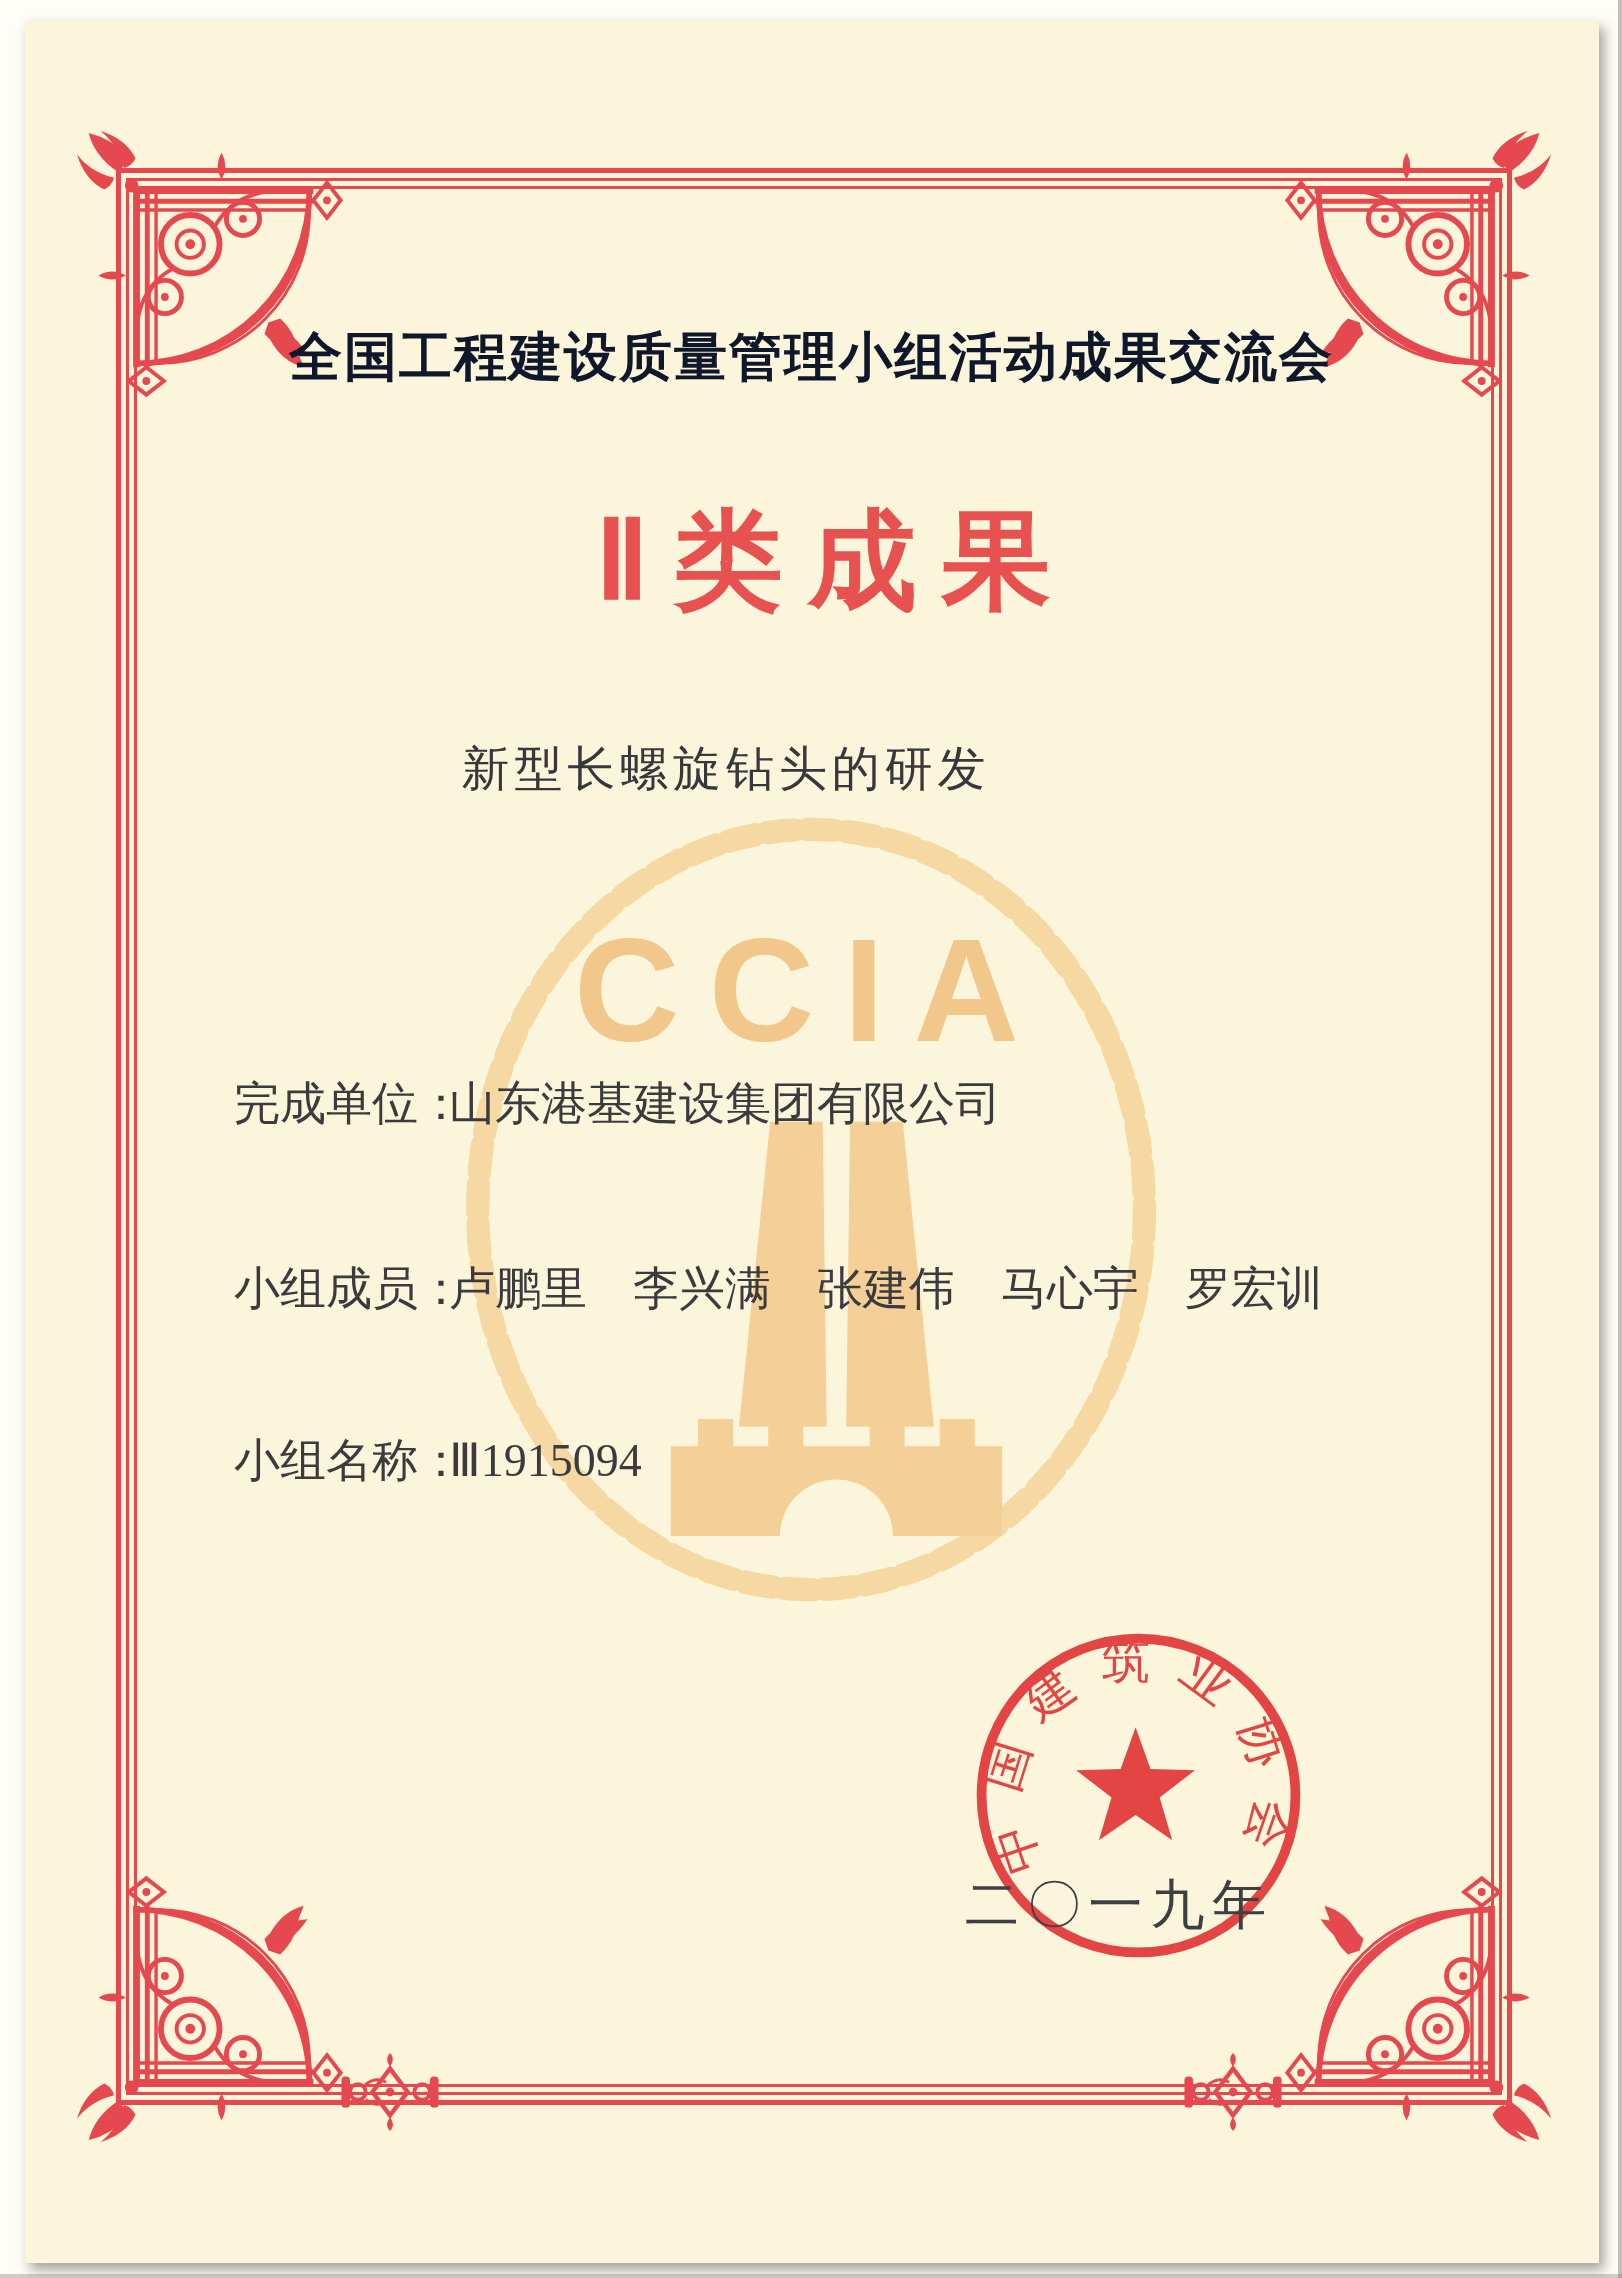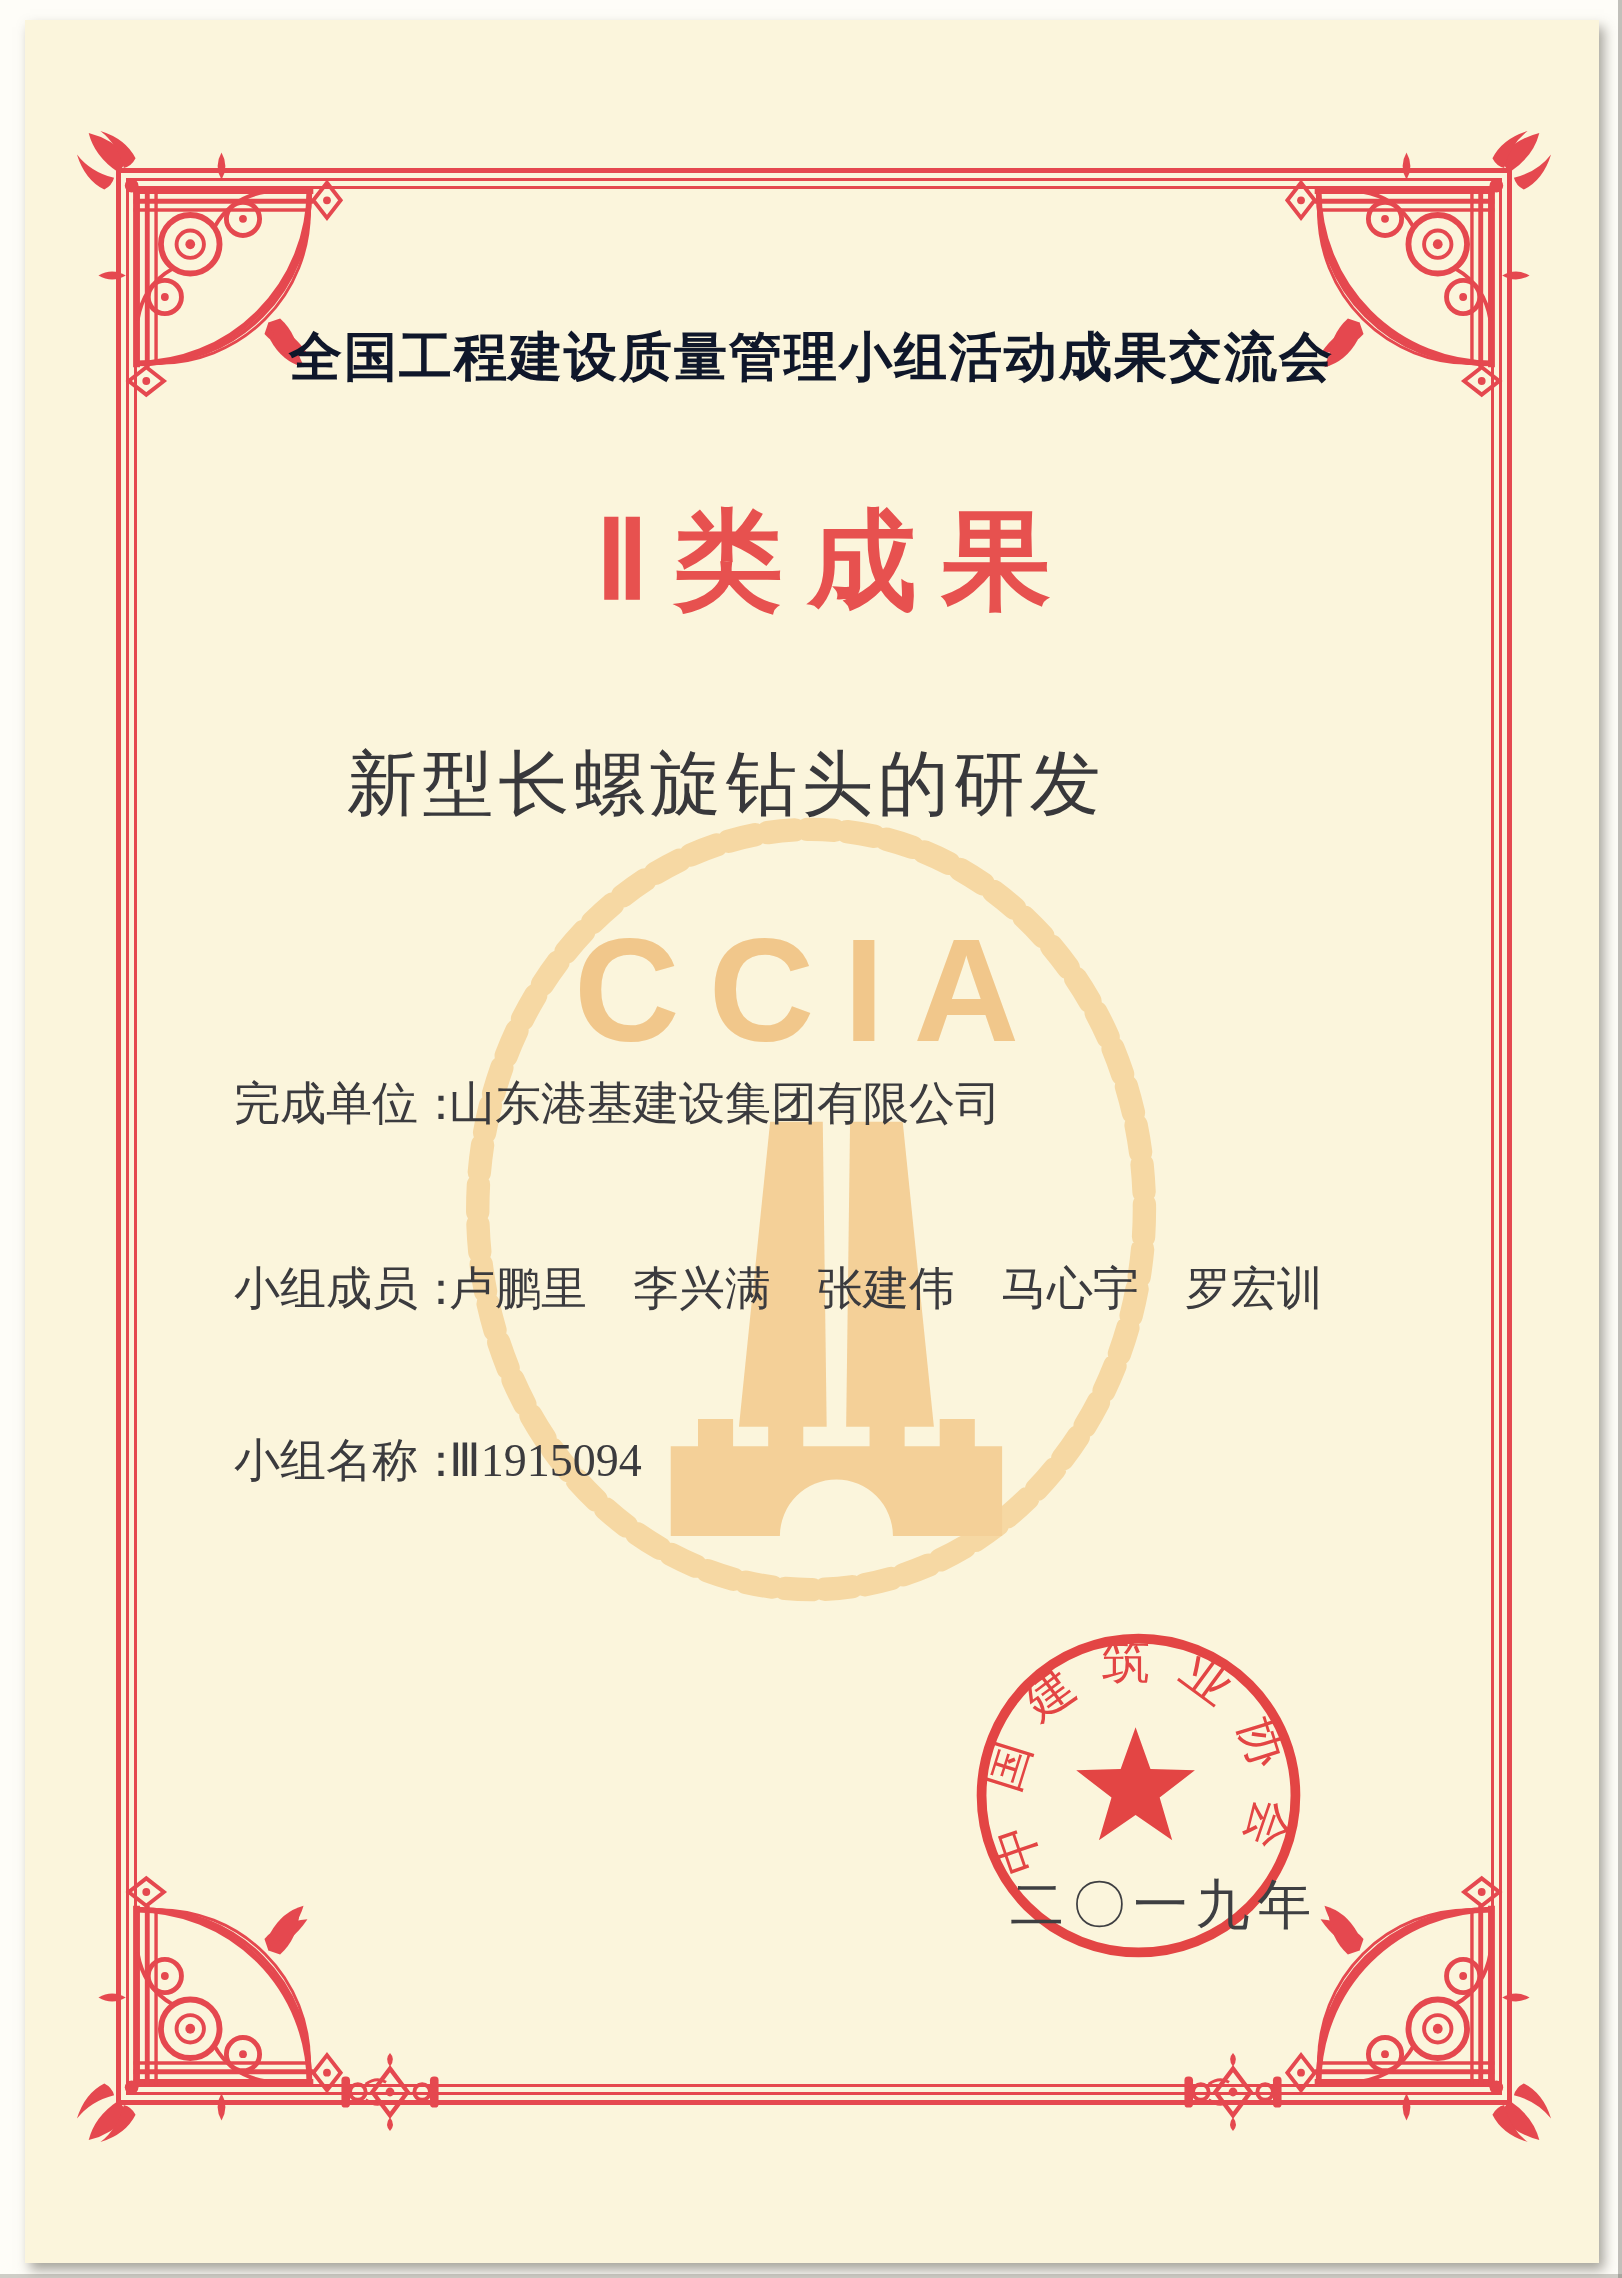--- a/index.html
+++ b/index.html
@@ -22,27 +22,27 @@
   .f-right{left:1184px;top:2053px;}
   #watermark{position:absolute;left:429px;top:795px;width:770px;height:829px;z-index:1;}
   .texts{position:absolute;inset:0;z-index:3;}
   #conf-title{position:absolute;left:0;top:322px;width:1623px;text-align:center;
     font-family:"Liberation Sans",sans-serif;font-weight:bold;font-size:53px;
     letter-spacing:2px;color:#0f172a;}
   #class-title{position:absolute;left:0;top:488px;width:1623px;text-align:center;
     font-family:"Liberation Serif",serif;font-weight:bold;font-size:109px;
     letter-spacing:25px;color:#e7514f;margin-left:24px;}
   #project-title{position:absolute;left:0;top:737px;width:1452px;text-align:center;
-    font-family:"Liberation Serif",serif;font-size:71px;letter-spacing:4.9px;color:#38383b;}
+    font-family:"Liberation Serif",serif;font-size:48px;letter-spacing:4.9px;color:#38383b;}
   .row{position:absolute;left:234px;width:1248px;font-size:46px;color:#3b3b3e;
     font-family:"Liberation Serif",serif;white-space:nowrap;}
   .row .lbl{display:inline-block;width:215px;}
   .r1{top:1073px}.r2{top:1164px}.r3{top:1258px}.r4{top:1354px}.r5{top:1430px}
   #seal{position:absolute;left:965px;top:1622px;width:347px;height:347px;z-index:4;opacity:.95;}
-  #year{position:absolute;left:991px;top:1869px;width:347px;text-align:center;z-index:5;
+  #year{position:absolute;left:965px;top:1869px;width:347px;z-index:5;
     font-family:"Liberation Serif",serif;font-size:54px;letter-spacing:7.8px;color:#3e3f42;}
   .scan-edge-r{position:absolute;right:0;top:0;width:4.9px;height:100%;background:rgba(120,118,110,.45);}
   .scan-edge-b{position:absolute;left:0;bottom:0;width:100%;height:3.9px;background:rgba(120,118,110,.35);}
 </style>
 </head>
 <body>
 
 <div id="stage">
 
   <svg width="0" height="0" style="position:absolute" aria-hidden="true">

